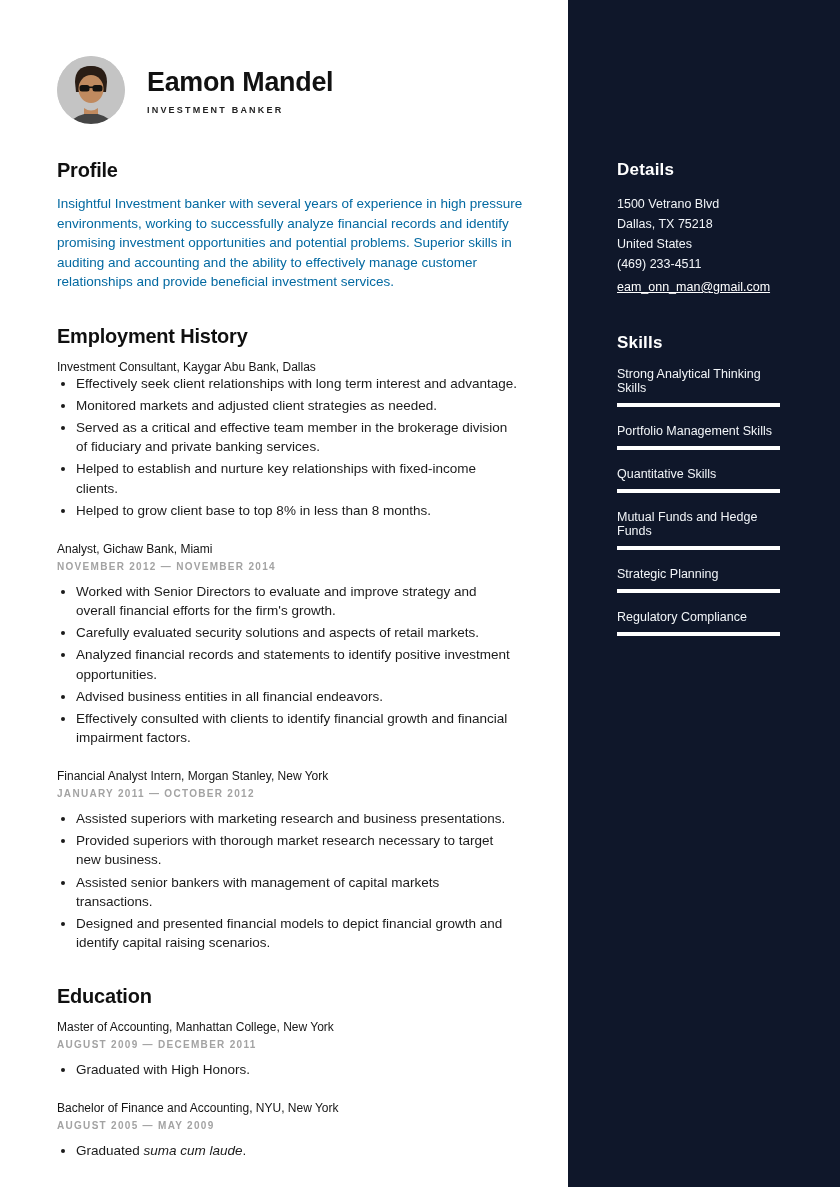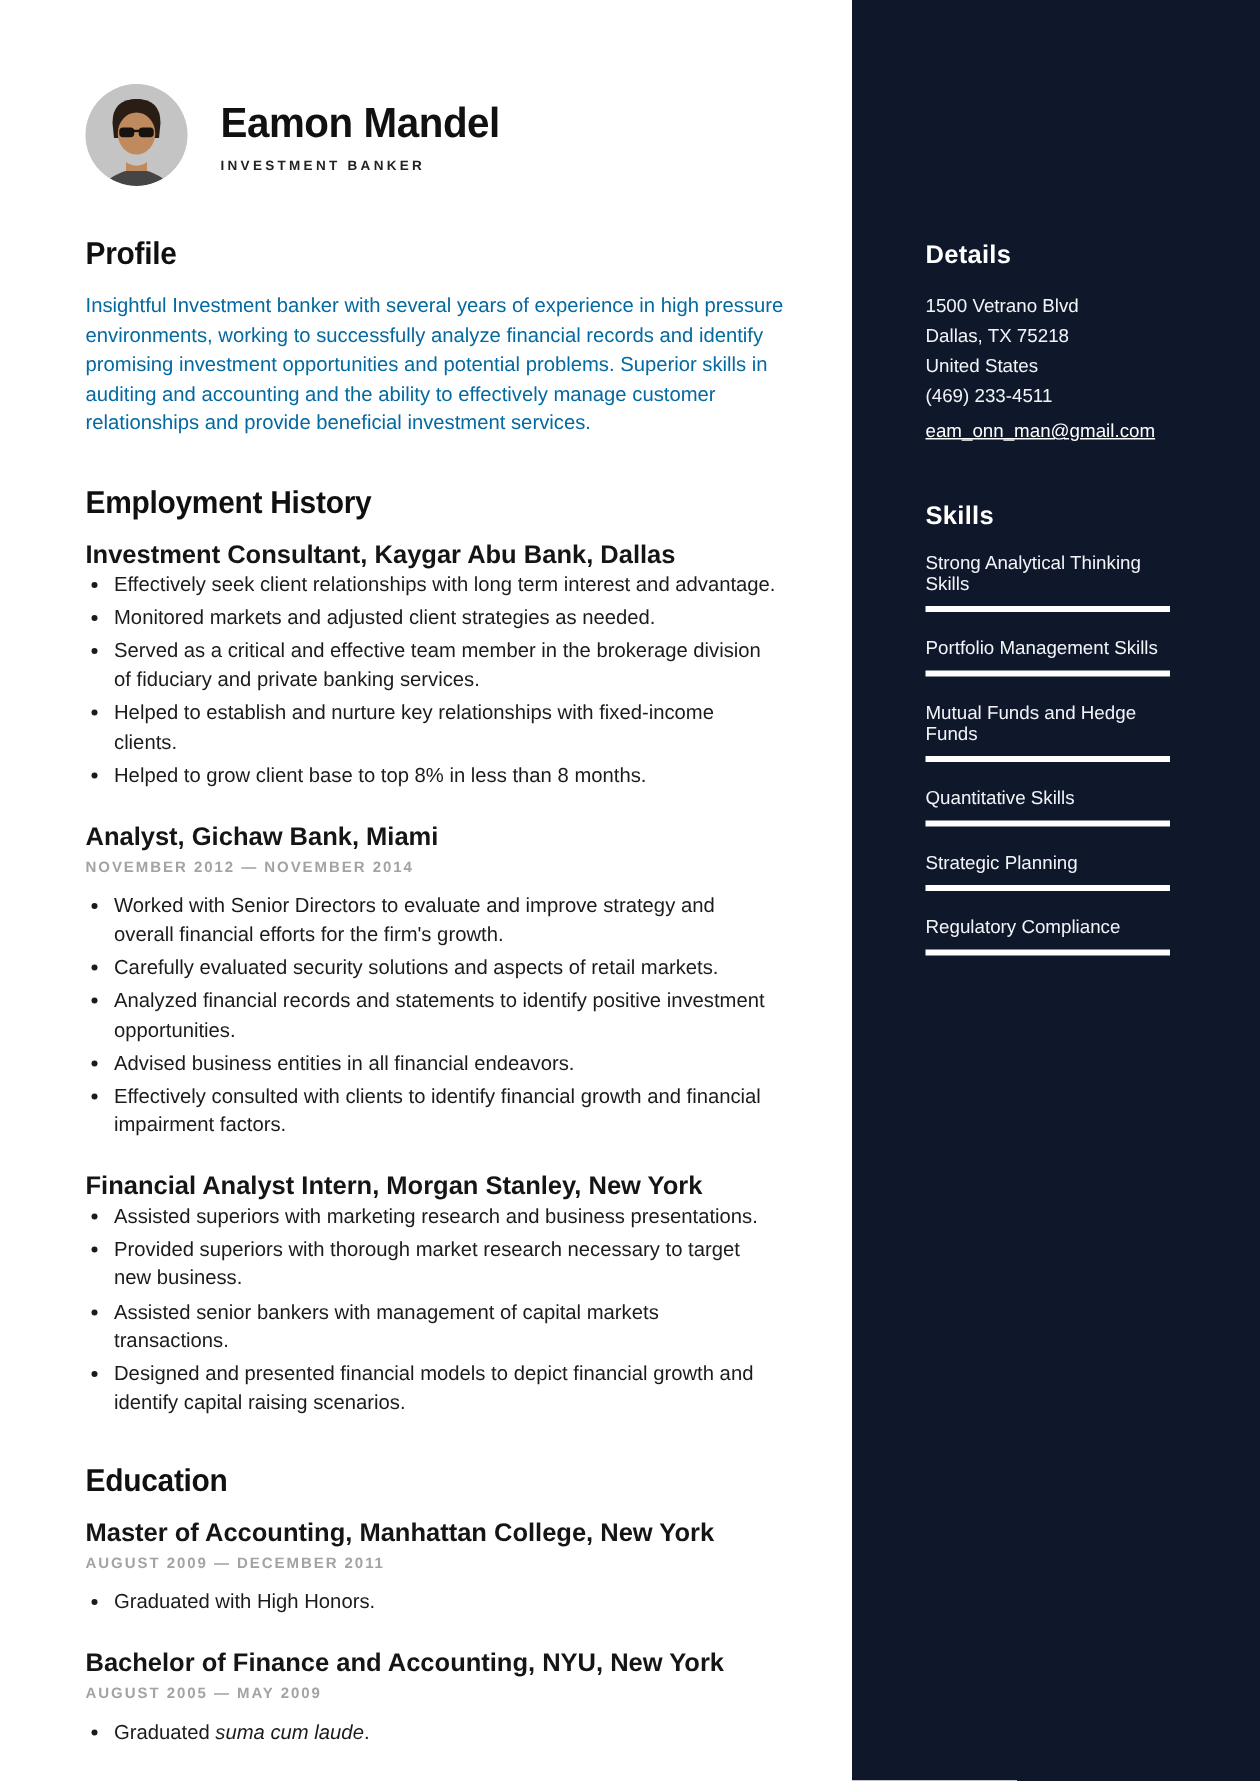--- a/index.html
+++ b/index.html
@@ -33,21 +33,21 @@
 
   h2.section-h {
     font-size:21px; font-weight:bold; color:#101010;
     letter-spacing:-0.2px; transform:scaleX(0.95); transform-origin:left;
     margin-bottom:12px;
   }
   .section { margin-bottom:32px; }
   .profile-text { font-size:13.5px; line-height:1.45; color:#0369a1; max-width:468px; }
 
   .entry { margin-bottom:22px; }
-  .entry-title { font-size:17px; font-weight:bold; color:#151515; }
+  .entry-title { font-size:12px; font-weight:normal; color:#151515; }
   .entry-dates {
     margin:5px 0 10px; font-size:10px; letter-spacing:1.3px;
     color:#a3a3a3; font-weight:bold;
   }
   ul.bullets { padding-left:19px; max-width:462px; }
   ul.bullets li { font-size:13.5px; line-height:1.42; margin-bottom:3px; color:#1b1b1b; }
   ul.bullets li em { font-style:italic; }
 
   
   .sidebar {
@@ -125,20 +125,21 @@
             <ul class="bullets">
               <li>Worked with Senior Directors to evaluate and improve strategy and overall financial efforts for the firm's growth.</li>
               <li>Carefully evaluated security solutions and aspects of retail markets.</li>
               <li>Analyzed financial records and statements to identify positive investment opportunities.</li>
               <li>Advised business entities in all financial endeavors.</li>
               <li>Effectively consulted with clients to identify financial growth and financial impairment factors.</li>
             </ul>
           </div>
           <div class="entry">
             <h3 class="entry-title">Financial Analyst Intern, Morgan Stanley, New York</h3>
+            <div class="entry-dates">JANUARY 2011 — OCTOBER 2012</div>
             <ul class="bullets">
               <li>Assisted superiors with marketing research and business presentations.</li>
               <li>Provided superiors with thorough market research necessary to target new business.</li>
               <li>Assisted senior bankers with management of capital markets transactions.</li>
               <li>Designed and presented financial models to depict financial growth and identify capital raising scenarios.</li>
             </ul>
           </div>
         </div>
     </div>
 
@@ -184,32 +185,32 @@
               <div class="skill-fill" style="width: 100%;"></div>
             </div>
           </div>
           <div class="skill">
             <div class="skill-label">Portfolio Management Skills</div>
             <div class="skill-track">
               <div class="skill-fill" style="width: 100%;"></div>
             </div>
           </div>
           <div class="skill">
+            <div class="skill-label">Quantitative Skills</div>
+            <div class="skill-track">
+              <div class="skill-fill" style="width: 100%;"></div>
+            </div>
+          </div>
+          <div class="skill">
             <div class="skill-label">Mutual Funds and Hedge Funds</div>
             <div class="skill-track">
               <div class="skill-fill" style="width: 100%;"></div>
             </div>
           </div>
           <div class="skill">
-            <div class="skill-label">Quantitative Skills</div>
-            <div class="skill-track">
-              <div class="skill-fill" style="width: 100%;"></div>
-            </div>
-          </div>
-          <div class="skill">
             <div class="skill-label">Strategic Planning</div>
             <div class="skill-track">
               <div class="skill-fill" style="width: 100%;"></div>
             </div>
           </div>
           <div class="skill">
             <div class="skill-label">Regulatory Compliance</div>
             <div class="skill-track">
               <div class="skill-fill" style="width: 100%;"></div>
             </div>

